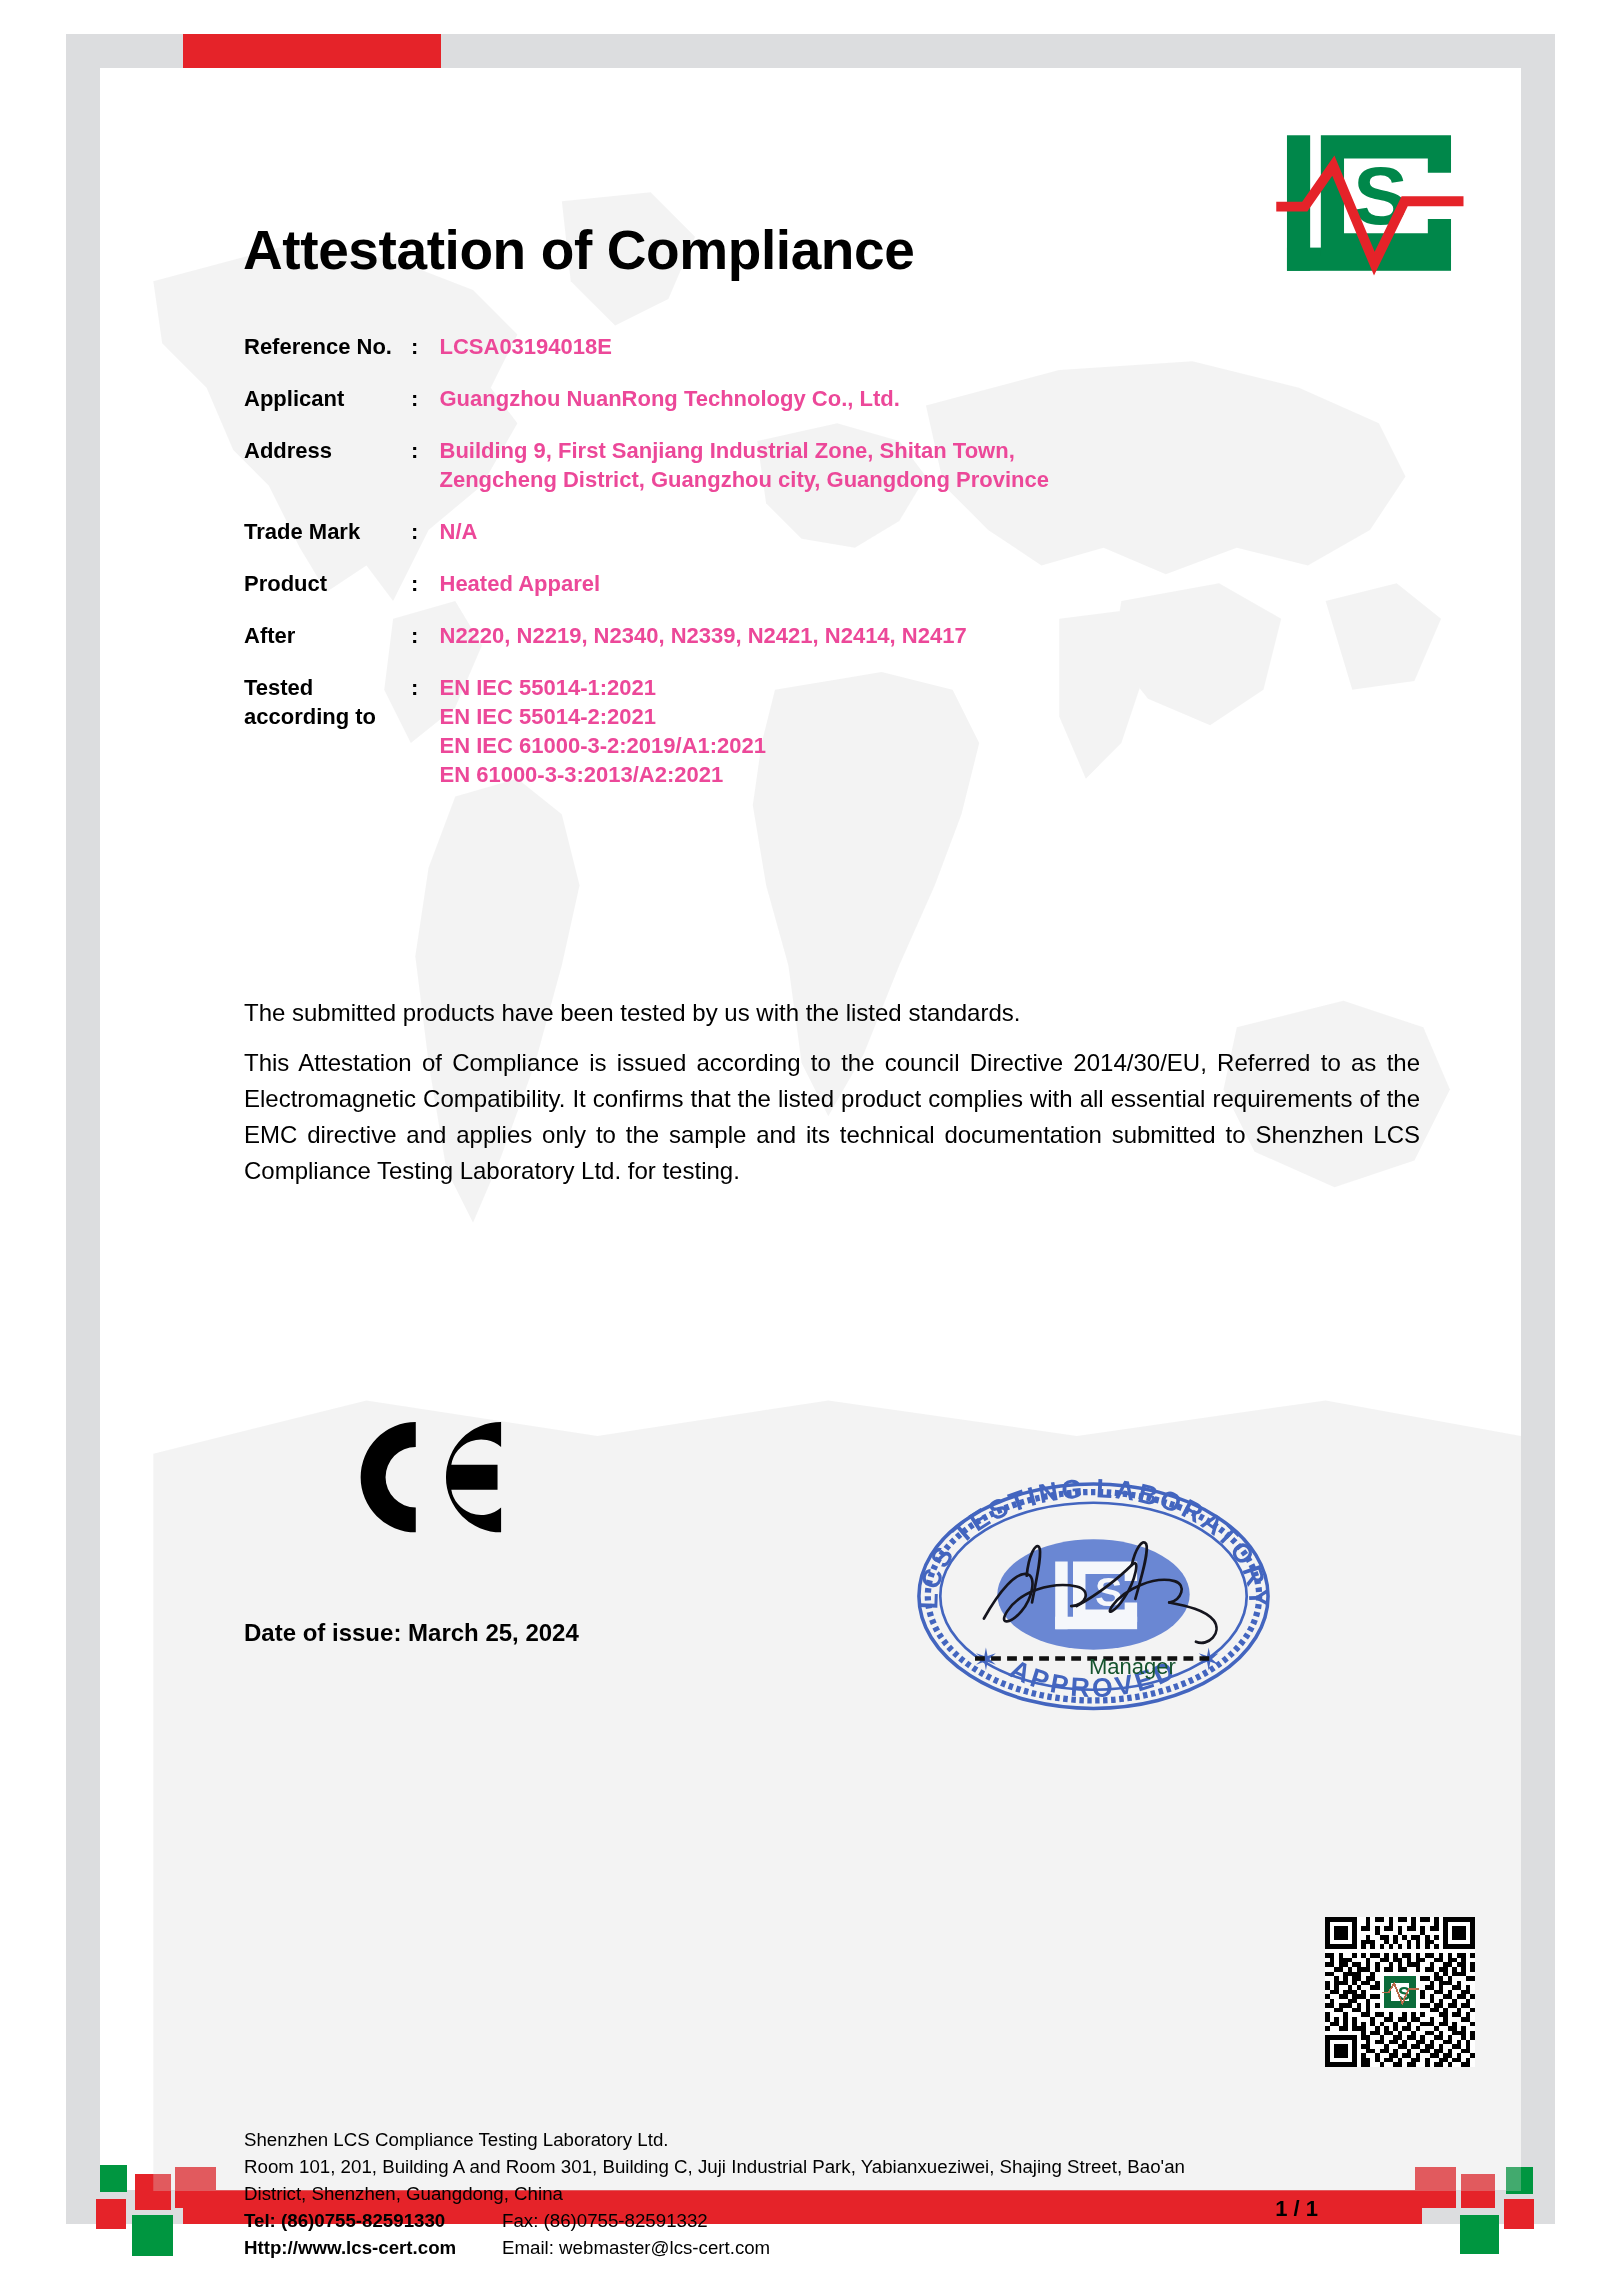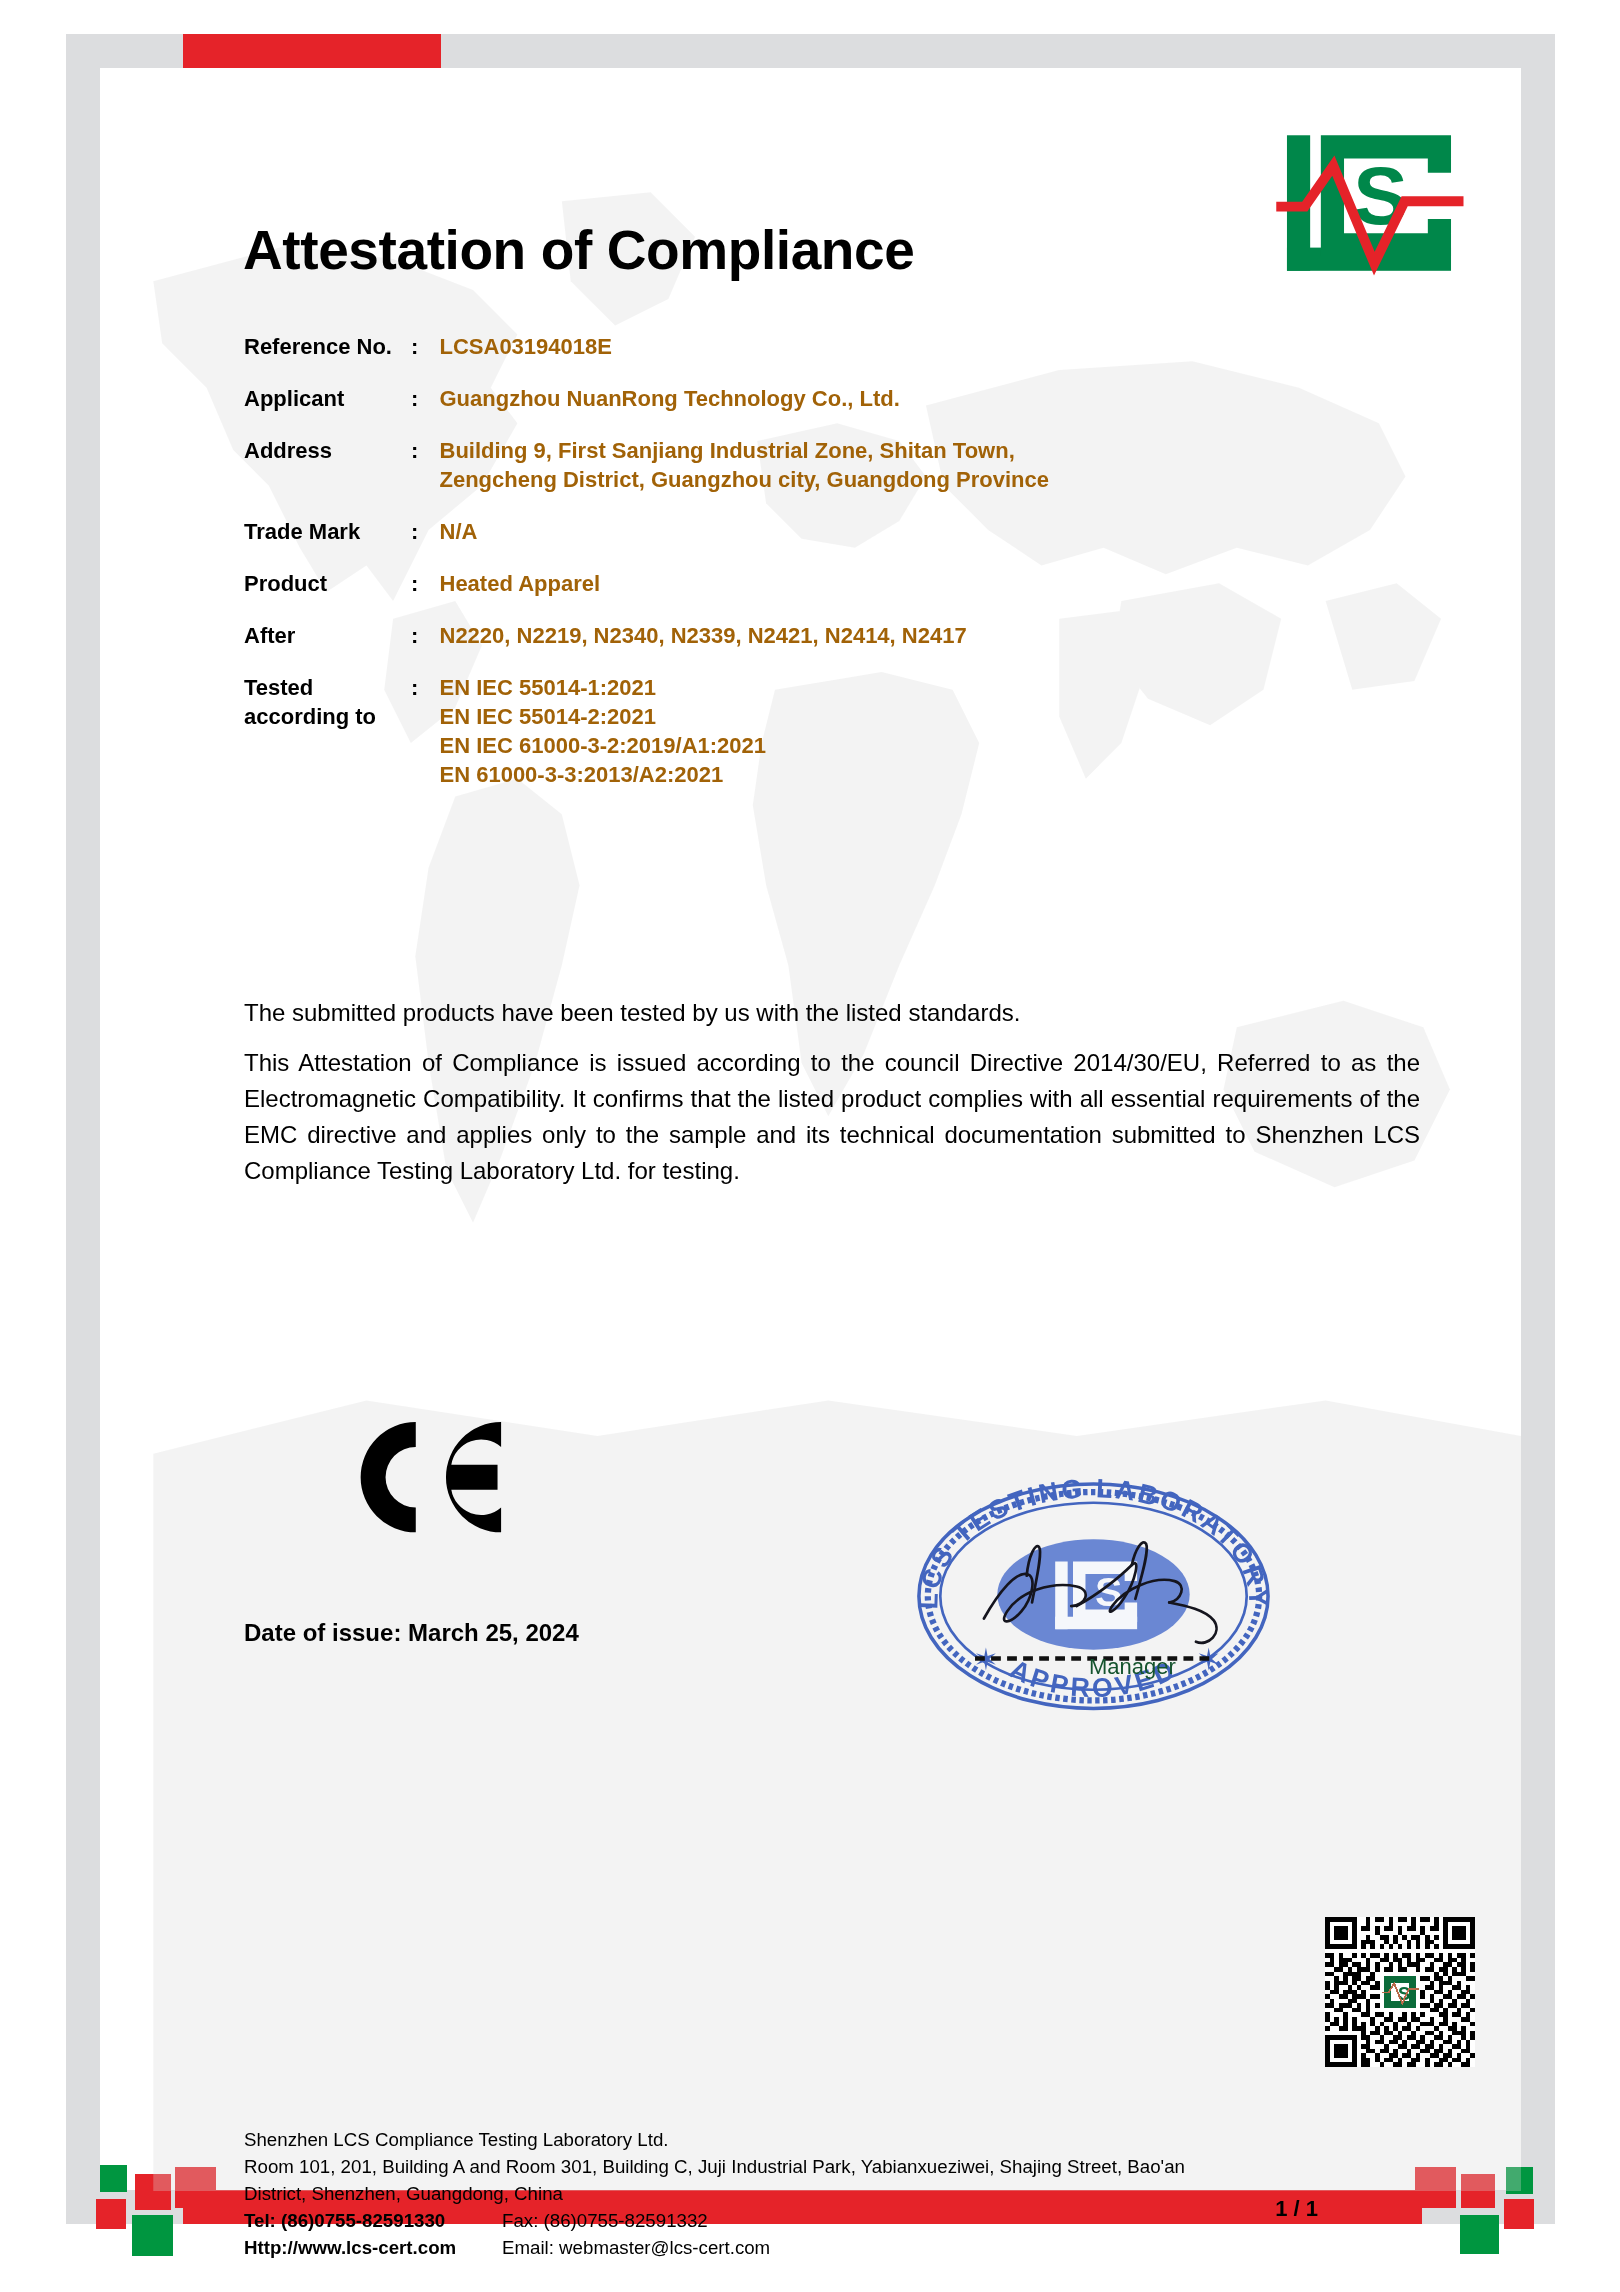--- a/index.html
+++ b/index.html
@@ -122,21 +122,21 @@
     font-size: 22px;
     font-weight: bold;
     line-height: 29px;
     color: #000;
   }
   .field-value {
     flex: 1;
     font-size: 22px;
     font-weight: bold;
     line-height: 29px;
-    color: #a16207;
+    color: #ec4899;
   }
   .field-value div { white-space: nowrap; }
 
   .body-text {
     position: absolute;
     left: 144px;
     top: 927px;
     width: 1176px;
   }
   .para {

